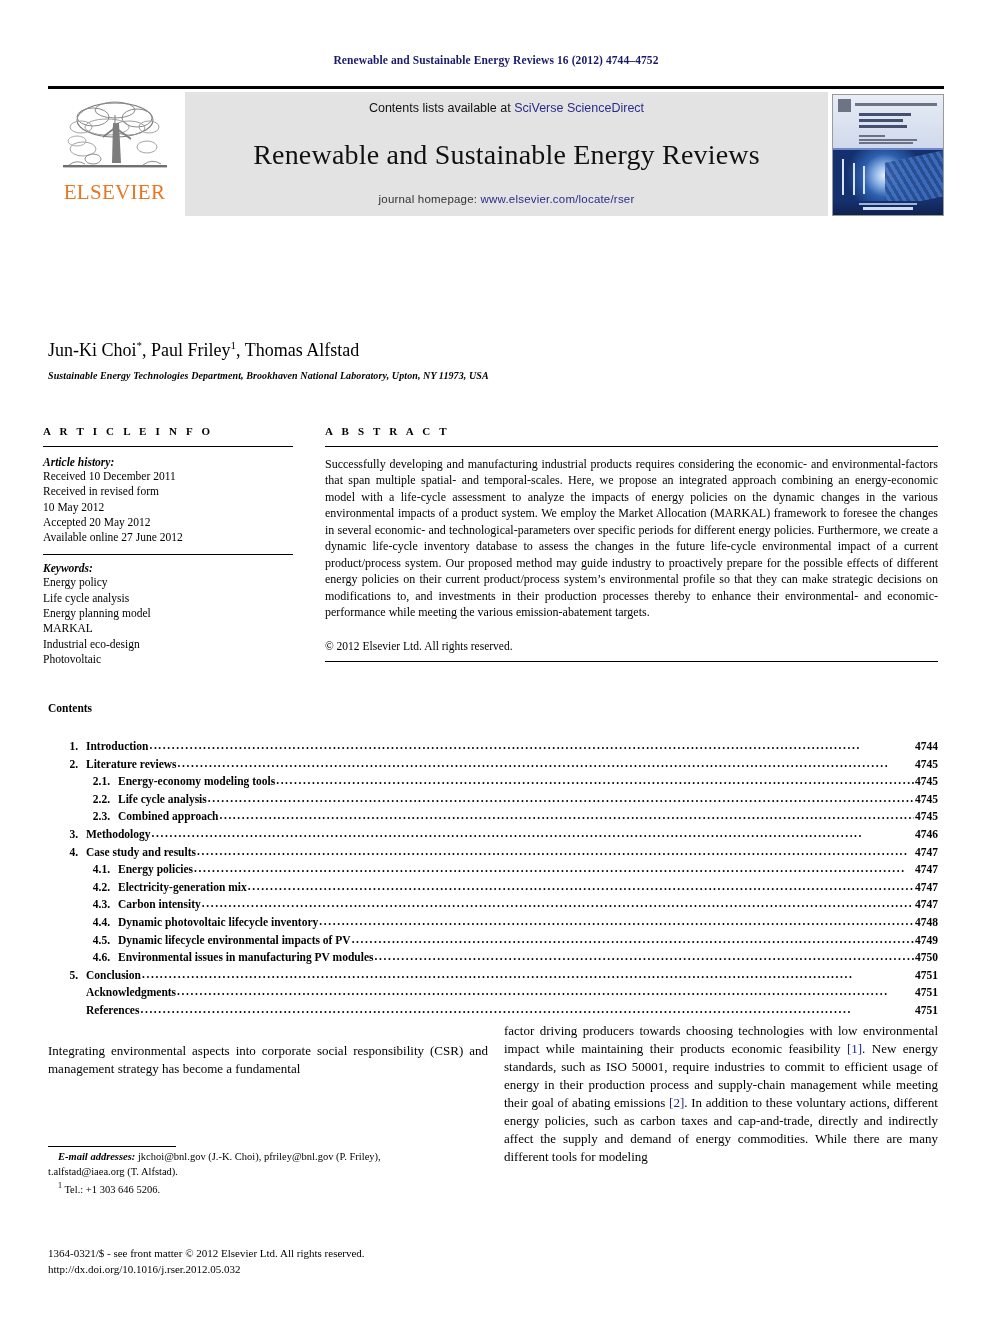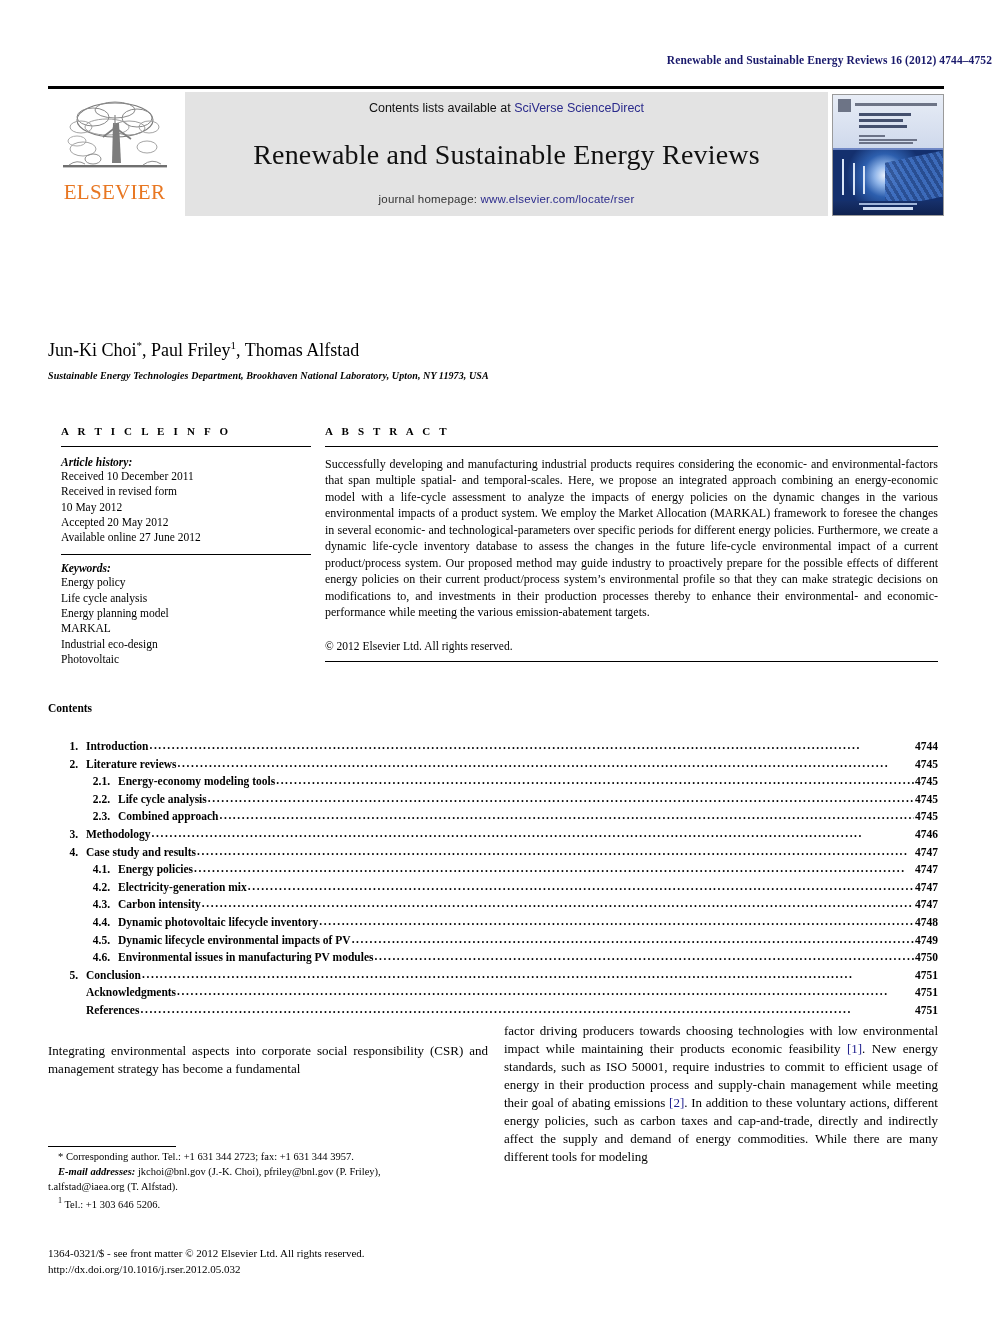--- a/index.html
+++ b/index.html
@@ -7,21 +7,21 @@
     width:992px;height:1323px;
     font-family:"Liberation Serif", serif;
     color:#000;
     -webkit-font-smoothing:antialiased;
   }
   .page{position:relative;width:992px;height:1323px;overflow:hidden;}
 
   
   .runhead{
     position:absolute;top:54px;left:0;width:992px;
-    text-align:right;
+    text-align:center;
     font-family:"Liberation Serif",serif;
     font-size:11.5px;font-weight:bold;color:#19196b;
     letter-spacing:.1px;
   }
 
   
   .masthead{
     position:absolute;left:48px;top:86px;width:896px;height:130px;
     border-top:3px solid #000;
   }
@@ -106,21 +106,21 @@
   }
   .authors sup{font-size:11px;vertical-align:super;}
   .affil{
     position:absolute;left:48px;top:370px;width:890px;
     font-family:"Liberation Serif",serif;
     font-style:italic;font-weight:bold;font-size:10px;color:#000;
     letter-spacing:.1px;
   }
 
   
-  .artinfo{position:absolute;left:61px;top:425px;width:250px;}
+  .artinfo{position:absolute;left:43px;top:425px;width:250px;}
   .abstractbox{position:absolute;left:325px;top:425px;width:613px;}
 
   .sechead{
     font-family:"Liberation Serif",serif;
     font-weight:bold;font-size:11px;letter-spacing:3.2px;
     margin-bottom:9px;
   }
   .hrule{border:0;border-top:1px solid #000;margin:0 0 9px 0;height:0;}
   .hrule-thin{border:0;border-top:1px solid #000;margin:9px 0 0 0;height:0;}
 
@@ -377,21 +377,20 @@
         <span class="pg">4751</span>
       </div>
     </div>
 
   <div class="col-left">
     <div class="bodytext indent">Integrating environmental aspects into corporate social responsibility (CSR) and management strategy has become a fundamental</div>
   </div>
 
   <div class="footnotes">
     <hr class="fn-rule">
-    <p class="fn-line ind">* Corresponding author. Tel.: +1 631 344 2723; fax: +1 631 344 3957.</p>
     <p class="fn-line ind"><span class="fn-em">E-mail addresses:</span><span> jkchoi@bnl.gov (J.-K. Choi), pfriley@bnl.gov (P. Friley),</span></p>
     <p class="fn-line">t.alfstad@iaea.org (T. Alfstad).</p>
     <p class="fn-line ind"><span class="fn-sup">1</span><span> Tel.: +1 303 646 5206.</span></p>
   </div>
 
   <div class="imprint">
     <div>1364-0321/$ - see front matter © 2012 Elsevier Ltd. All rights reserved.</div>
     <div>http://dx.doi.org/10.1016/j.rser.2012.05.032</div>
   </div>
 

